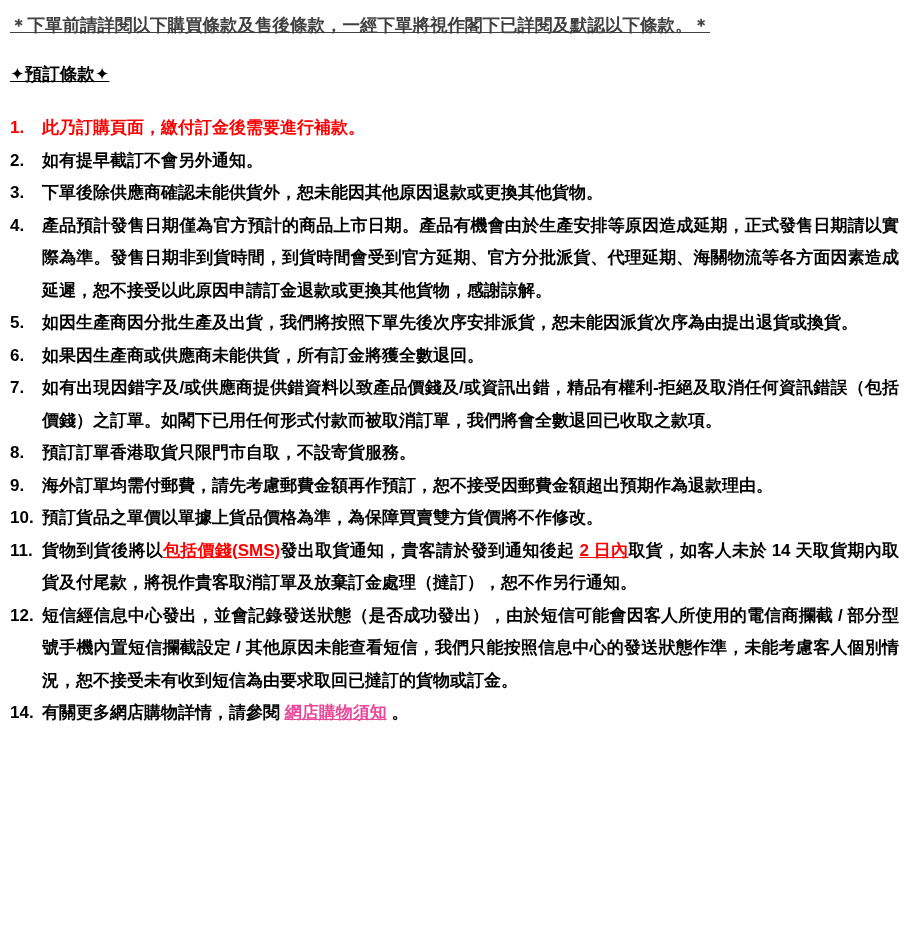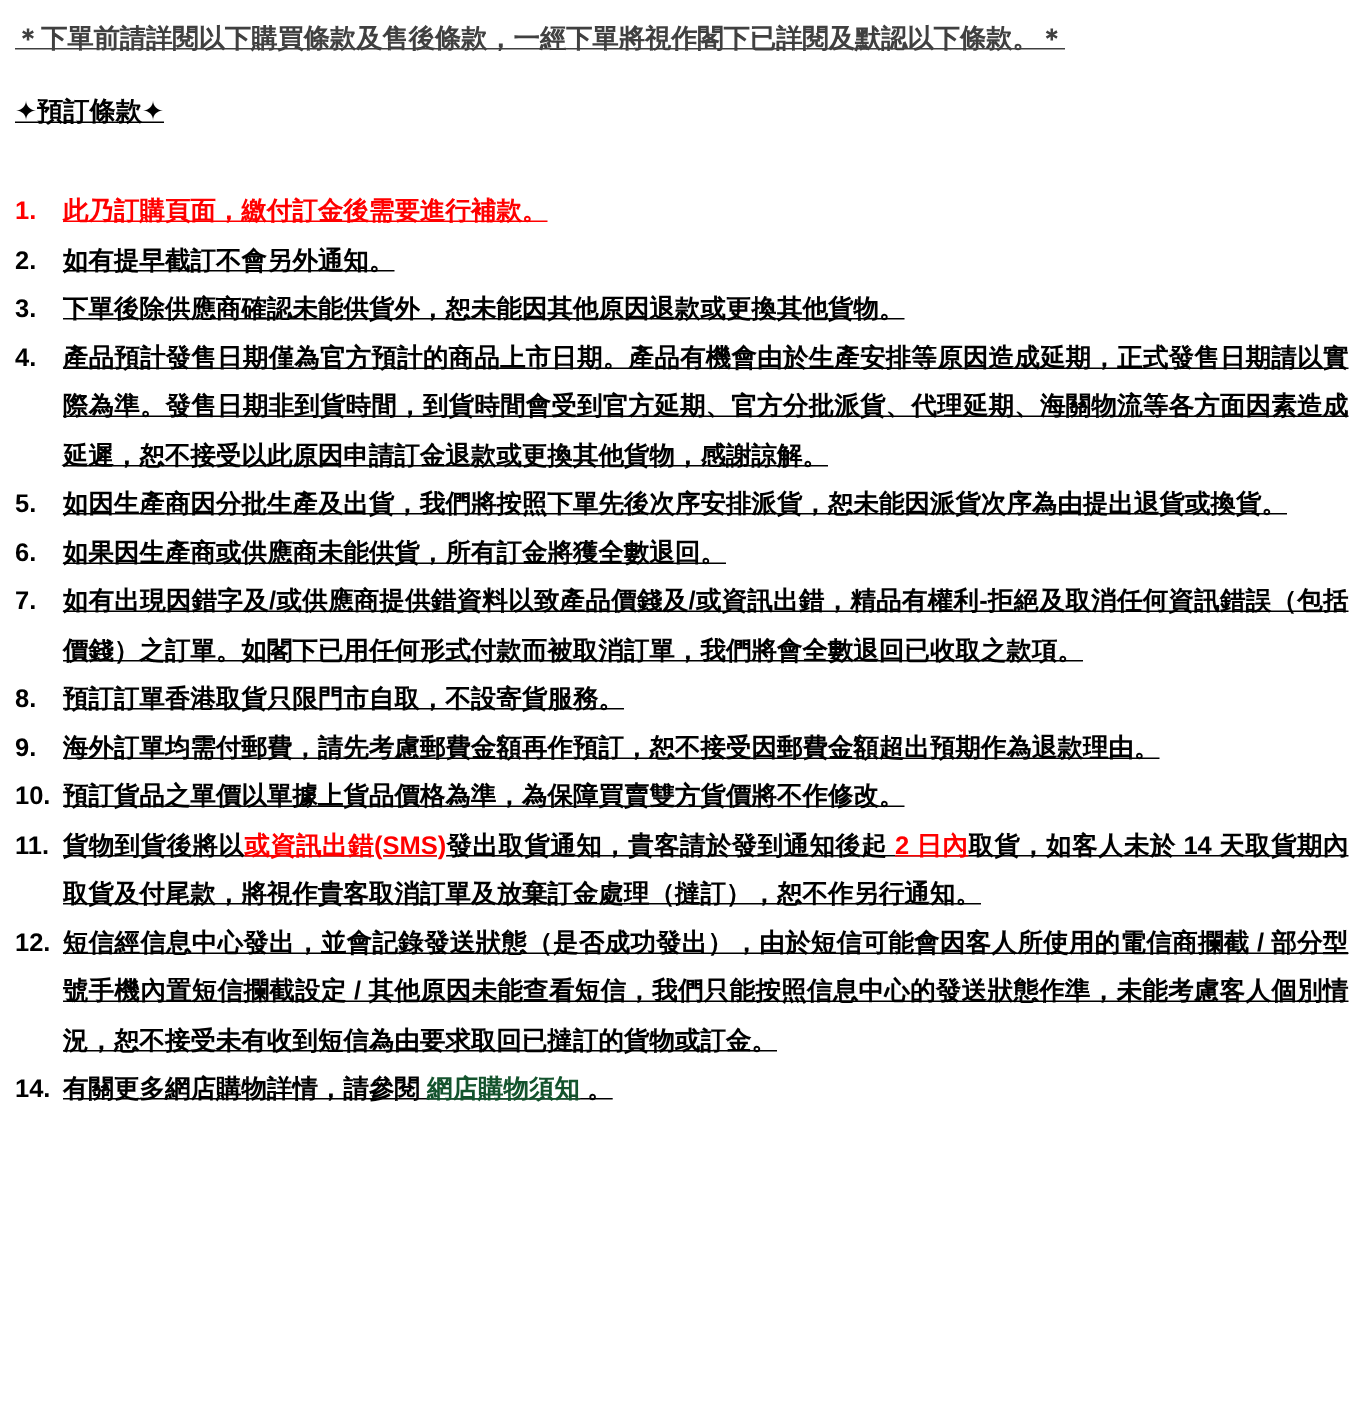--- a/index.html
+++ b/index.html
@@ -25,21 +25,21 @@
     line-height: 26px;
     text-decoration: underline;
     margin-bottom: 24px;
     white-space: nowrap;
   }
   .section-heading {
     color: #000000;
     font-size: 17.5px;
     line-height: 24px;
     text-decoration: underline;
-    margin-bottom: 39px;
+    margin-bottom: 26px;
   }
   .terms {
     margin: 0;
     padding: 0;
     list-style: none;
   }
   .term-row {
     display: flex;
     align-items: flex-start;
     font-size: 17px;
@@ -48,28 +48,27 @@
   .term-row.red { color: #ff0000; }
   .term-num {
     flex: 0 0 32px;
     min-width: 32px;
     padding-right: 4px;
   }
   .term-text {
     flex: 1 1 auto;
     text-align: justify;
     word-break: break-all;
-    text-decoration: underline;
   }
   .seg-red-underline {
     color: #ff0000;
     text-decoration: underline;
   }
   .seg-link {
-    color: #14532d;
+    color: #ec4899;
     text-decoration: underline;
     cursor: pointer;
   }
 </style>
 </head>
 <body>
 
 <div class="page">
   <div class="notice">＊下單前請詳閱以下購買條款及售後條款，一經下單將視作閣下已詳閱及默認以下條款。＊</div>
 
@@ -111,21 +110,21 @@
       <div class="term-row">
         <span class="term-num">9.</span>
         <span class="term-text"><span>海外訂單均需付郵費，請先考慮郵費金額再作預訂，恕不接受因郵費金額超出預期作為退款理由。</span></span>
       </div>
       <div class="term-row">
         <span class="term-num">10.</span>
         <span class="term-text"><span>預訂貨品之單價以單據上貨品價格為準，為保障買賣雙方貨價將不作修改。</span></span>
       </div>
       <div class="term-row">
         <span class="term-num">11.</span>
-        <span class="term-text"><span>貨物到貨後將以</span><span class="seg-red-underline">或資訊出錯(SMS)</span><span>發出取貨通知，貴客請於發到通知後起 </span><span class="seg-red-underline">2 日內</span><span>取貨，如客人未於 14 天取貨期內取貨及付尾款，將視作貴客取消訂單及放棄訂金處理（撻訂），恕不作另行通知。</span></span>
+        <span class="term-text"><span>貨物到貨後將以</span><span class="seg-red-underline">包括價錢(SMS)</span><span>發出取貨通知，貴客請於發到通知後起 </span><span class="seg-red-underline">2 日內</span><span>取貨，如客人未於 14 天取貨期內取貨及付尾款，將視作貴客取消訂單及放棄訂金處理（撻訂），恕不作另行通知。</span></span>
       </div>
       <div class="term-row">
         <span class="term-num">12.</span>
         <span class="term-text"><span>短信經信息中心發出，並會記錄發送狀態（是否成功發出），由於短信可能會因客人所使用的電信商攔截 / 部分型號手機內置短信攔截設定 / 其他原因未能查看短信，我們只能按照信息中心的發送狀態作準，未能考慮客人個別情況，恕不接受未有收到短信為由要求取回已撻訂的貨物或訂金。</span></span>
       </div>
       <div class="term-row">
         <span class="term-num">14.</span>
         <span class="term-text"><span>有關更多網店購物詳情，請參閱 </span><a class="seg-link" href="#">網店購物須知</a><span> 。</span></span>
       </div>
     </div>

